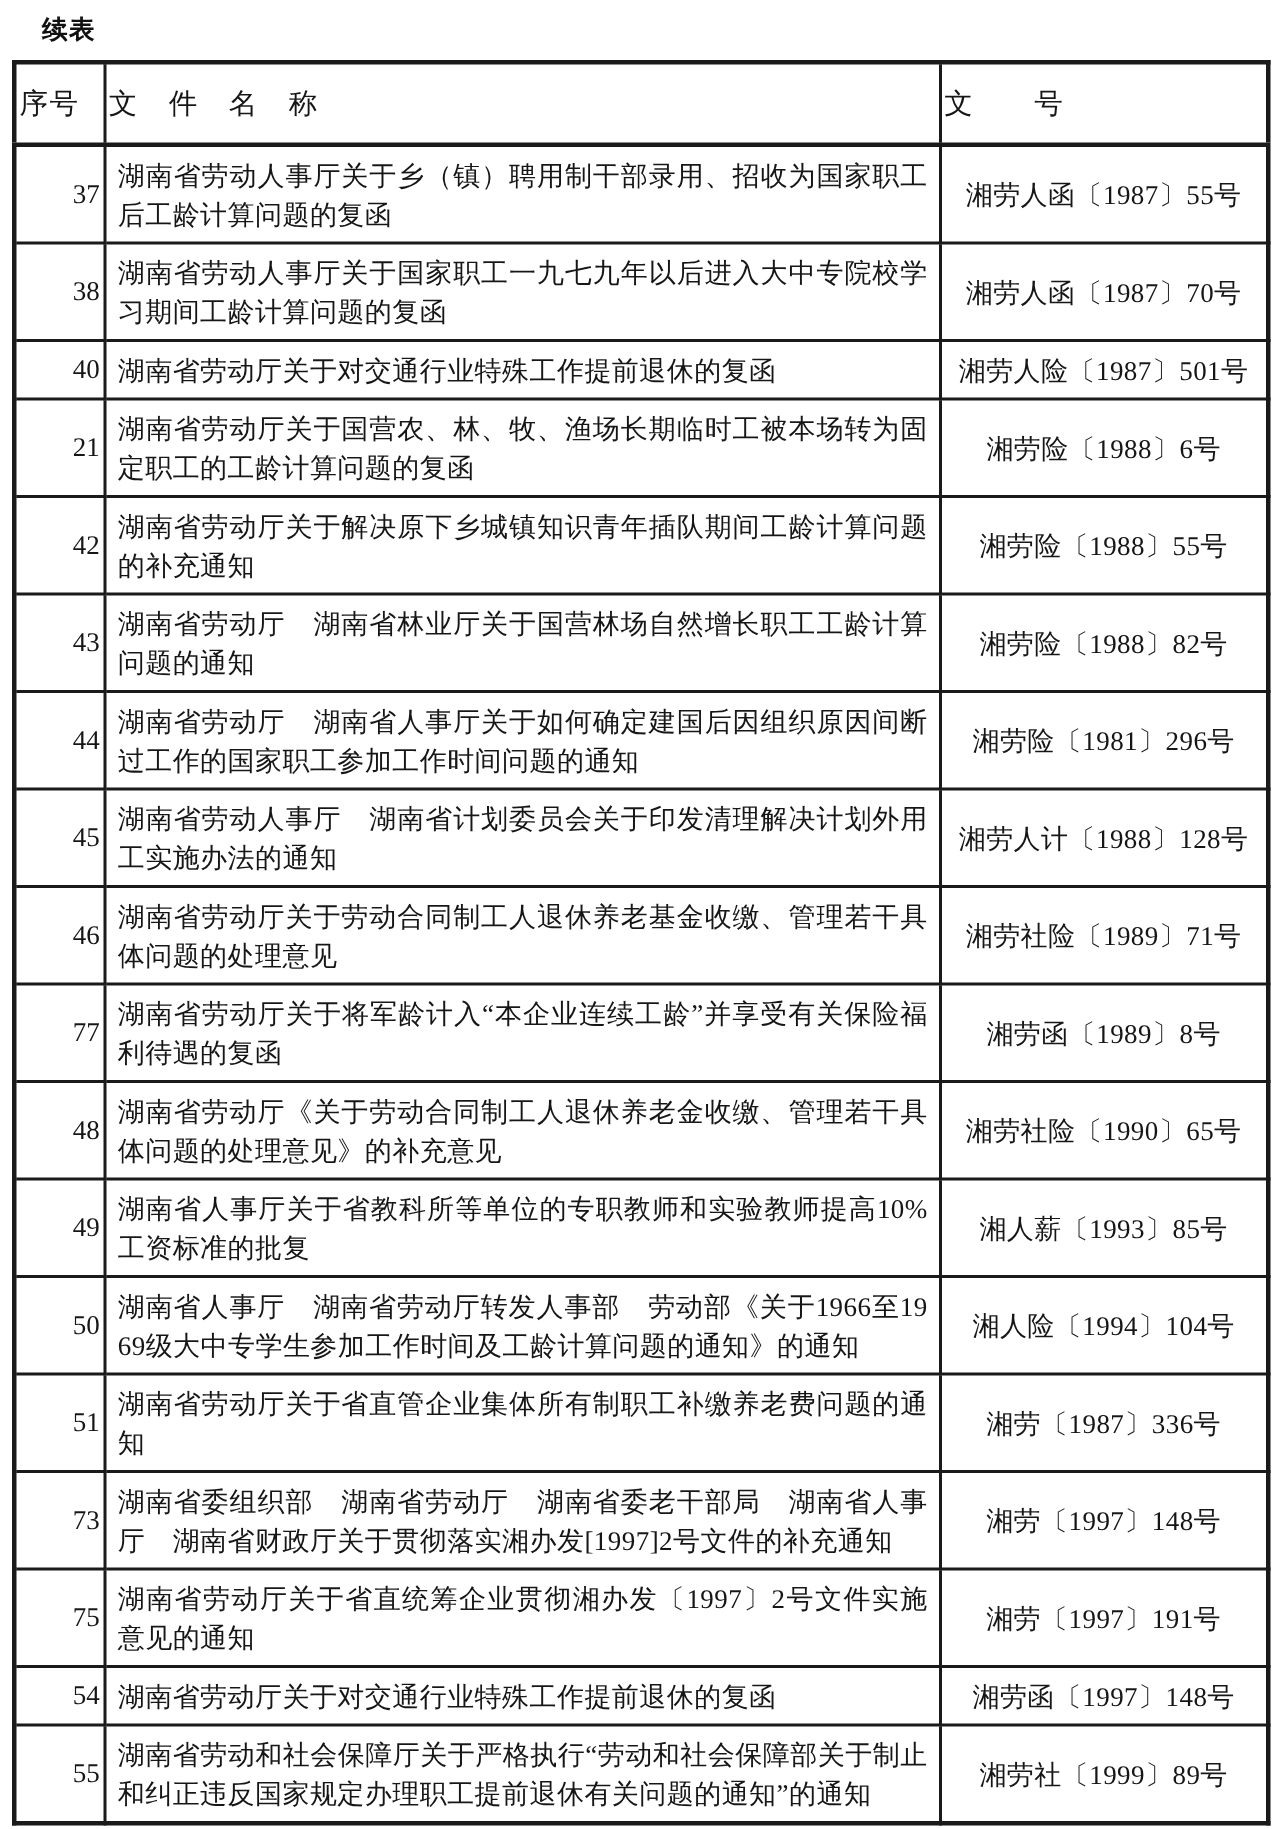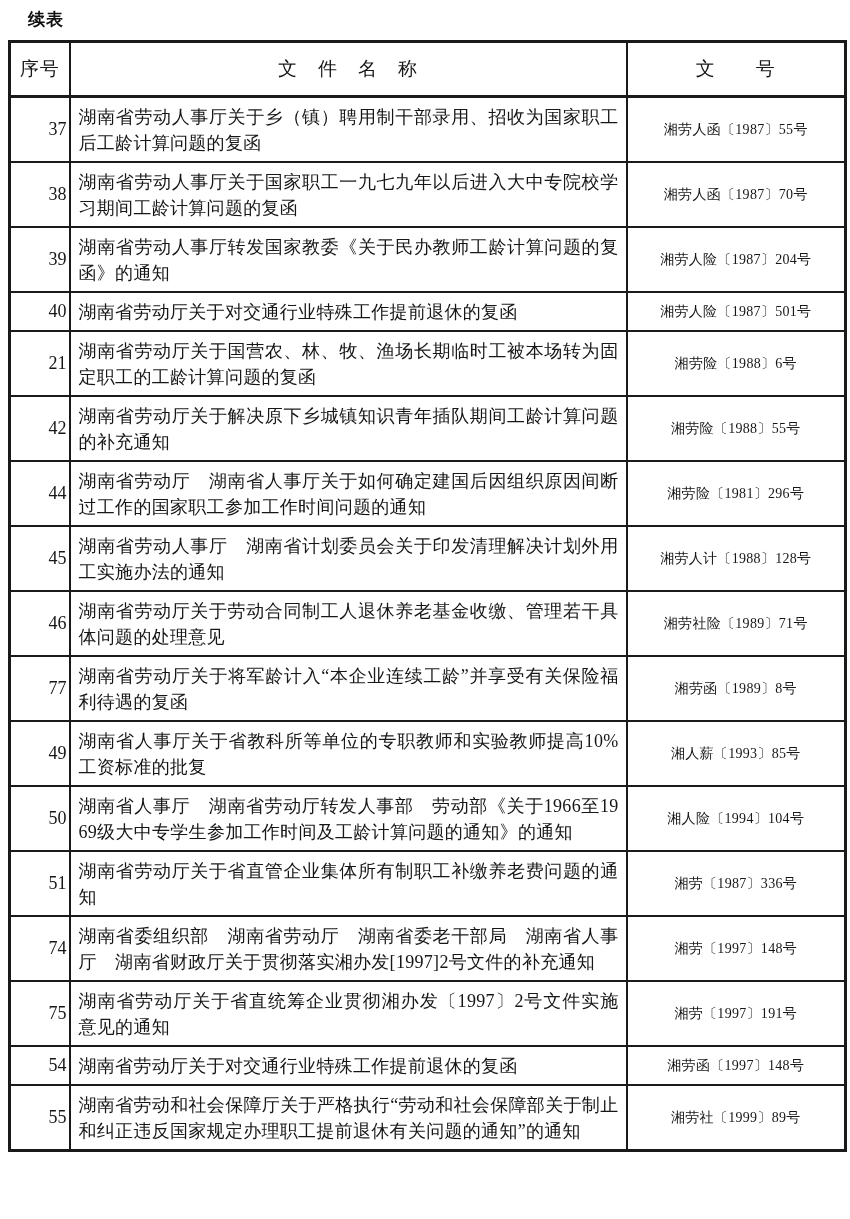--- a/index.html
+++ b/index.html
@@ -40,21 +40,21 @@
   col.c-doc  { width: 219px; }
   .doc-table th,
   .doc-table td {
     border: 2px solid #1a1a1a;
     vertical-align: middle;
     box-sizing: border-box;
   }
   .doc-table thead th {
     font-weight: 400;
     font-size: 19px;
-    text-align: center;
+    text-align: left;
     padding: 13px 2px;
     letter-spacing: 1px;
   }
   .doc-table thead tr {
     border-bottom: 3px solid #1a1a1a;
   }
   td.cell-no {
     text-align: right;
     font-size: 18px;
     padding: 5px 2px;
@@ -62,21 +62,21 @@
   td.cell-name {
     font-size: 18px;
     line-height: 26px;
     padding: 6px 7px 5px 8px;
     text-align: justify;
     word-break: break-all;
     letter-spacing: 0.3px;
   }
   td.cell-doc {
     text-align: center;
-    font-size: 14px;
+    font-size: 18px;
     padding: 5px 2px;
     white-space: nowrap;
     letter-spacing: 0.3px;
   }
 </style>
 </head>
 <body>
 
 <div class="page">
 
@@ -100,38 +100,38 @@
           <td class="cell-no">37</td>
           <td class="cell-name">湖南省劳动人事厅关于乡（镇）聘用制干部录用、招收为国家职工后工龄计算问题的复函</td>
           <td class="cell-doc">湘劳人函〔1987〕55号</td>
         </tr>
         <tr>
           <td class="cell-no">38</td>
           <td class="cell-name">湖南省劳动人事厅关于国家职工一九七九年以后进入大中专院校学习期间工龄计算问题的复函</td>
           <td class="cell-doc">湘劳人函〔1987〕70号</td>
         </tr>
         <tr>
-          <td class="cell-no">39</td>
-          <td class="cell-name">湖南省劳动人事厅转发国家教委《关于民办教师工龄计算问题的复函》的通知</td>
-          <td class="cell-doc">湘劳人险〔1987〕204号</td>
-        </tr>
-        <tr>
           <td class="cell-no">40</td>
           <td class="cell-name">湖南省劳动厅关于对交通行业特殊工作提前退休的复函</td>
           <td class="cell-doc">湘劳人险〔1987〕501号</td>
         </tr>
         <tr>
           <td class="cell-no">21</td>
           <td class="cell-name">湖南省劳动厅关于国营农、林、牧、渔场长期临时工被本场转为固定职工的工龄计算问题的复函</td>
           <td class="cell-doc">湘劳险〔1988〕6号</td>
         </tr>
         <tr>
           <td class="cell-no">42</td>
           <td class="cell-name">湖南省劳动厅关于解决原下乡城镇知识青年插队期间工龄计算问题的补充通知</td>
           <td class="cell-doc">湘劳险〔1988〕55号</td>
+        </tr>
+        <tr>
+          <td class="cell-no">43</td>
+          <td class="cell-name">湖南省劳动厅　湖南省林业厅关于国营林场自然增长职工工龄计算问题的通知</td>
+          <td class="cell-doc">湘劳险〔1988〕82号</td>
         </tr>
         <tr>
           <td class="cell-no">44</td>
           <td class="cell-name">湖南省劳动厅　湖南省人事厅关于如何确定建国后因组织原因间断过工作的国家职工参加工作时间问题的通知</td>
           <td class="cell-doc">湘劳险〔1981〕296号</td>
         </tr>
         <tr>
           <td class="cell-no">45</td>
           <td class="cell-name">湖南省劳动人事厅　湖南省计划委员会关于印发清理解决计划外用工实施办法的通知</td>
           <td class="cell-doc">湘劳人计〔1988〕128号</td>
@@ -140,36 +140,41 @@
           <td class="cell-no">46</td>
           <td class="cell-name">湖南省劳动厅关于劳动合同制工人退休养老基金收缴、管理若干具体问题的处理意见</td>
           <td class="cell-doc">湘劳社险〔1989〕71号</td>
         </tr>
         <tr>
           <td class="cell-no">77</td>
           <td class="cell-name">湖南省劳动厅关于将军龄计入“本企业连续工龄”并享受有关保险福利待遇的复函</td>
           <td class="cell-doc">湘劳函〔1989〕8号</td>
         </tr>
         <tr>
+          <td class="cell-no">48</td>
+          <td class="cell-name">湖南省劳动厅《关于劳动合同制工人退休养老金收缴、管理若干具体问题的处理意见》的补充意见</td>
+          <td class="cell-doc">湘劳社险〔1990〕65号</td>
+        </tr>
+        <tr>
           <td class="cell-no">49</td>
           <td class="cell-name">湖南省人事厅关于省教科所等单位的专职教师和实验教师提高10%工资标准的批复</td>
           <td class="cell-doc">湘人薪〔1993〕85号</td>
         </tr>
         <tr>
           <td class="cell-no">50</td>
           <td class="cell-name">湖南省人事厅　湖南省劳动厅转发人事部　劳动部《关于1966至1969级大中专学生参加工作时间及工龄计算问题的通知》的通知</td>
           <td class="cell-doc">湘人险〔1994〕104号</td>
         </tr>
         <tr>
           <td class="cell-no">51</td>
           <td class="cell-name">湖南省劳动厅关于省直管企业集体所有制职工补缴养老费问题的通知</td>
           <td class="cell-doc">湘劳〔1987〕336号</td>
         </tr>
         <tr>
-          <td class="cell-no">74</td>
+          <td class="cell-no">73</td>
           <td class="cell-name">湖南省委组织部　湖南省劳动厅　湖南省委老干部局　湖南省人事厅　湖南省财政厅关于贯彻落实湘办发[1997]2号文件的补充通知</td>
           <td class="cell-doc">湘劳〔1997〕148号</td>
         </tr>
         <tr>
           <td class="cell-no">75</td>
           <td class="cell-name">湖南省劳动厅关于省直统筹企业贯彻湘办发〔1997〕2号文件实施意见的通知</td>
           <td class="cell-doc">湘劳〔1997〕191号</td>
         </tr>
         <tr>
           <td class="cell-no">54</td>

